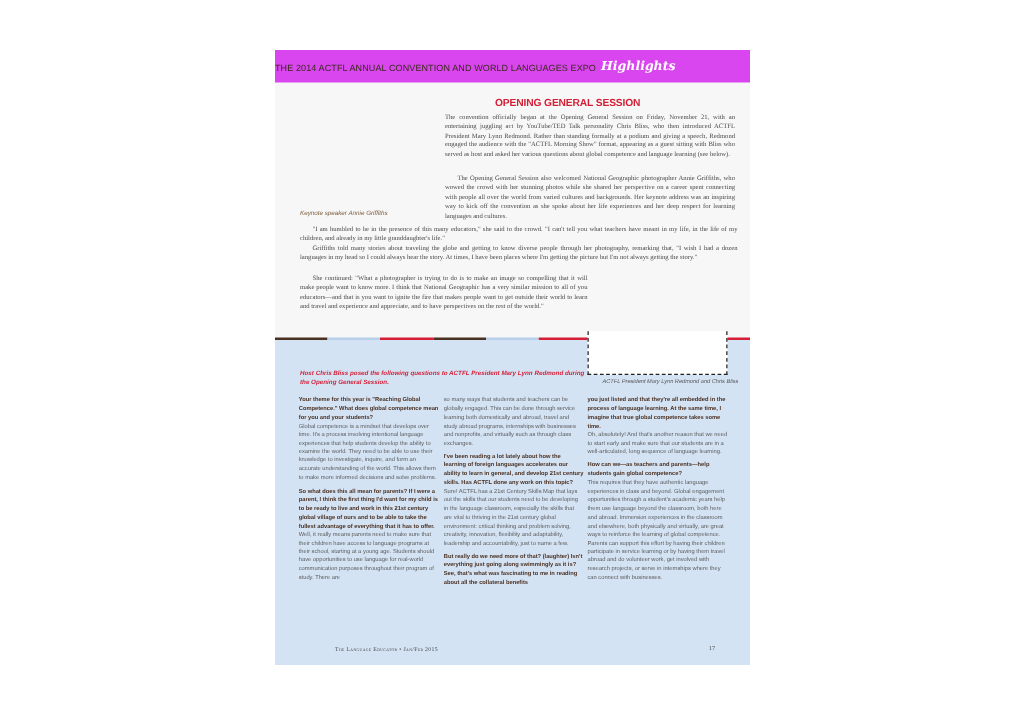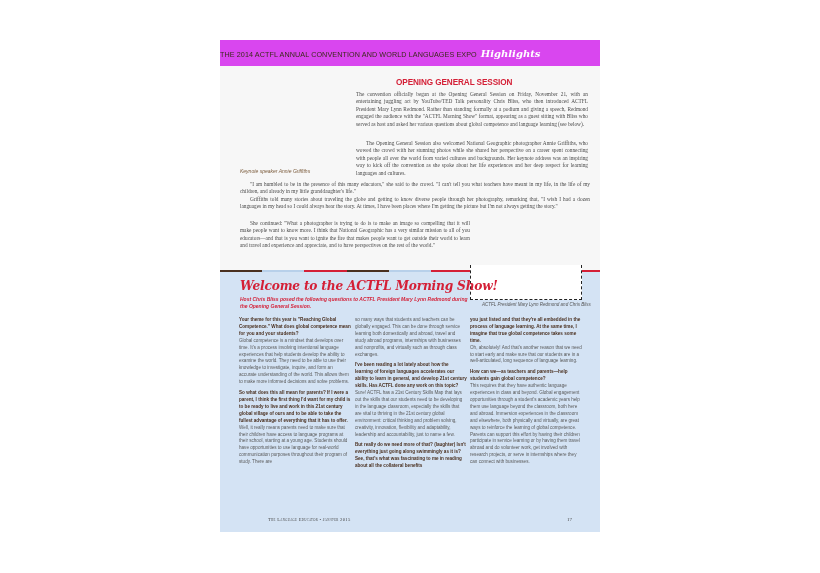--- a/index.html
+++ b/index.html
@@ -59,21 +59,20 @@
     <span style="background:#b8d0ea"></span>
     <span style="background:#d41f36"></span>
     <span style="background:transparent"></span>
     <span style="background:transparent"></span>
     <span style="background:#d41f36"></span>
   </div>
 
   <div class="photo-box"></div>
   <div class="caption2">ACTFL President Mary Lynn Redmond and Chris Bliss</div>
 
-  <div class="ms-title">Welcome to the ACTFL Morning Show!</div>
   <div class="ms-sub">Host Chris Bliss posed the following questions to ACTFL President Mary Lynn Redmond during the Opening General Session.</div>
 
   <div class="col c1">
     <div class="q">Your theme for this year is "Reaching Global Competence." What does global competence mean for you and your students?</div>
     <div class="a">Global competence is a mindset that develops over time. It's a process involving intentional language experiences that help students develop the ability to examine the world. They need to be able to use their knowledge to investigate, inquire, and form an accurate understanding of the world. This allows them to make more informed decisions and solve problems.</div>
     <div class="q">So what does this all mean for parents? If I were a parent, I think the first thing I'd want for my child is to be ready to live and work in this 21st century global village of ours and to be able to take the fullest advantage of everything that it has to offer.</div>
     <div class="a">Well, it really means parents need to make sure that their children have access to language programs at their school, starting at a young age. Students should have opportunities to use language for real-world communication purposes throughout their program of study. There are</div>
   </div>
 
   <div class="col c2">

